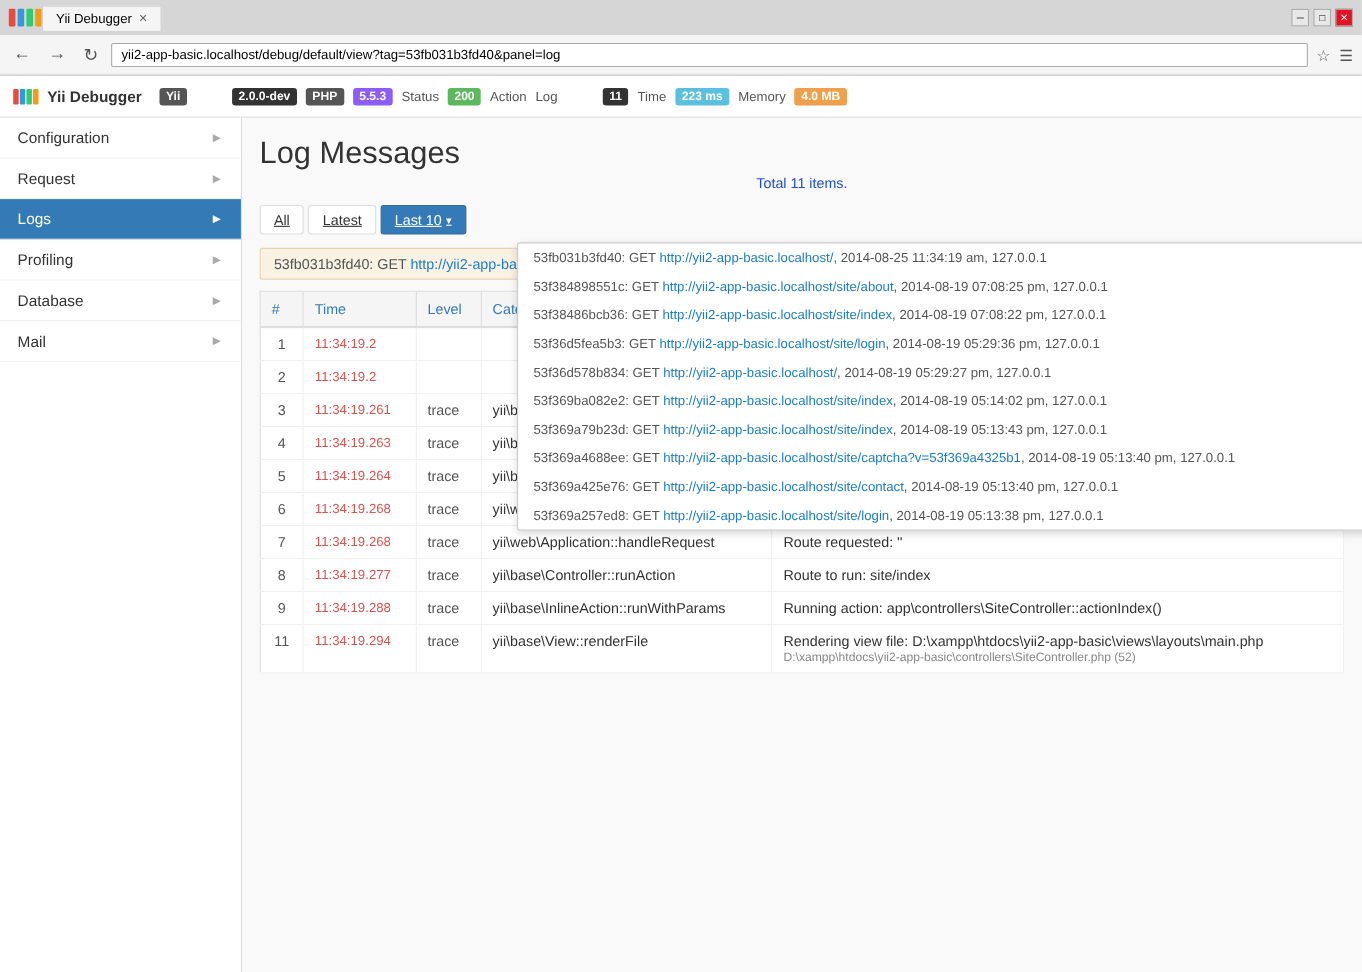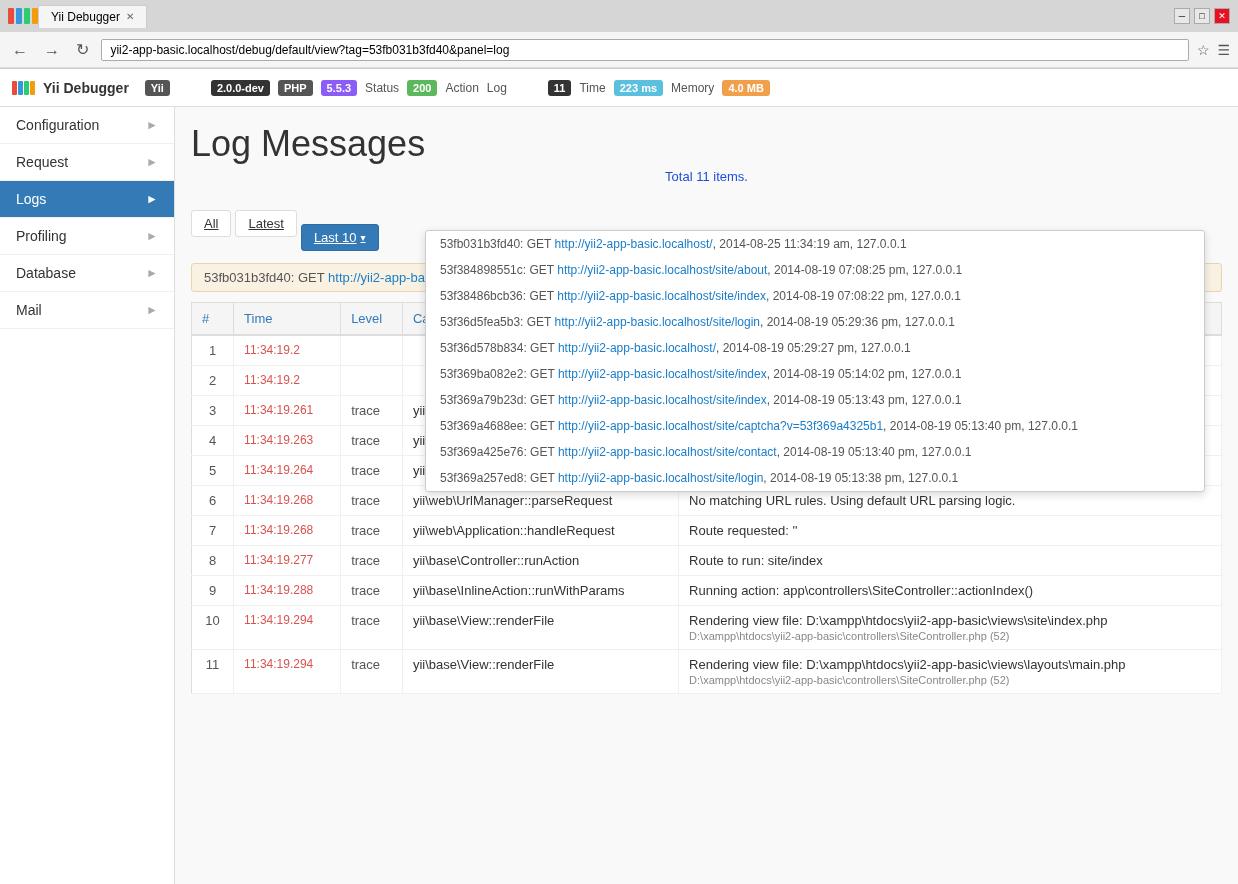--- a/index.html
+++ b/index.html
@@ -31,37 +31,37 @@
     .badge-teal { background: #5bc0de; color: white; }
     .badge-dark { background: #333; color: white; margin-left: 33px; }
     .badge-orange { background: #f0a04b; color: white; }
     .toolbar-label { font-size: 12px; color: #555; }
     .toolbar-action { font-size: 12px; background: #555; color: white; padding: 2px 8px; border-radius: 3px; }
 
     
     .main-layout { display: flex; height: calc(884px - 32px - 36px - 38px); }
 
     
-    .sidebar { width: 175px; background: white; border-right: 1px solid #ddd; flex-shrink: 0; }
+    .sidebar { width: 220px; background: white; border-right: 1px solid #ddd; flex-shrink: 0; }
     .sidebar-item { display: flex; align-items: center; justify-content: space-between; padding: 10px 16px; cursor: pointer; border-bottom: 1px solid #f0f0f0; color: #333; font-size: 14px; }
     .sidebar-item.active { background: #337ab7; color: white; }
     .sidebar-item.active .chevron { color: white; }
     .chevron { font-size: 12px; color: #aaa; }
 
     
     .content { flex: 1; padding: 16px; background: #f9f9f9; overflow: auto; position: relative; }
 
     
-    .log-header { font-size: 36px; font-weight: normal; color: #333; margin-bottom: 4px; }
+    .log-header { font-size: 28px; font-weight: normal; color: #333; margin-bottom: 4px; }
     .log-subheader { font-size: 13px; color: #1d4ed8; margin-bottom: 12px; text-align: center; }
 
     
     .filter-tabs { display: flex; align-items: center; gap: 4px; margin-bottom: 12px; position: relative; }
     .filter-tab { padding: 5px 12px; border: 1px solid #ddd; border-radius: 3px; cursor: pointer; background: white; font-size: 13px; color: #333; text-decoration: underline; }
-    .filter-tab.dropdown { background: #337ab7; color: white; border-color: #2e6da4; display: flex; align-items: center; gap: 4px; margin-top: 28px; }
+    .filter-tab.dropdown { background: #337ab7; color: white; border-color: #2e6da4; display: flex; align-items: center; gap: 4px; }
     .dropdown-caret { font-size: 10px; }
 
     
     .dropdown-panel { position: absolute; top: 34px; left: 234px; background: white; border: 1px solid #ccc; border-radius: 3px; z-index: 100; min-width: 780px; box-shadow: 0 3px 8px rgba(0,0,0,0.15); }
     .dropdown-item { padding: 6px 14px; font-size: 12px; cursor: pointer; white-space: nowrap; }
     .dropdown-item .tag { color: #555; }
     .dropdown-item .url { color: #1a7dc9; }
     .dropdown-item .date { color: #555; }
 
     
@@ -283,30 +283,20 @@
           <td class="message-cell">Route to run: site/index</td>
         </tr>
         <tr>
           <td class="row-num">9</td>
           <td class="time-cell">11:34:19.288</td>
           <td class="level-cell">trace</td>
           <td class="category-cell">yii\base\InlineAction::runWithParams</td>
           <td class="message-cell">Running action: app\controllers\SiteController::actionIndex()</td>
         </tr>
         <tr>
-          <td class="row-num">10</td>
-          <td class="time-cell">11:34:19.294</td>
-          <td class="level-cell">trace</td>
-          <td class="category-cell">yii\base\View::renderFile</td>
-          <td class="message-cell">
-            Rendering view file: D:\xampp\htdocs\yii2-app-basic\views\site\index.php
-            <span class="sub">D:\xampp\htdocs\yii2-app-basic\controllers\SiteController.php (52)</span>
-          </td>
-        </tr>
-        <tr>
           <td class="row-num">11</td>
           <td class="time-cell">11:34:19.294</td>
           <td class="level-cell">trace</td>
           <td class="category-cell">yii\base\View::renderFile</td>
           <td class="message-cell">
             Rendering view file: D:\xampp\htdocs\yii2-app-basic\views\layouts\main.php
             <span class="sub">D:\xampp\htdocs\yii2-app-basic\controllers\SiteController.php (52)</span>
           </td>
         </tr>
       </tbody>

